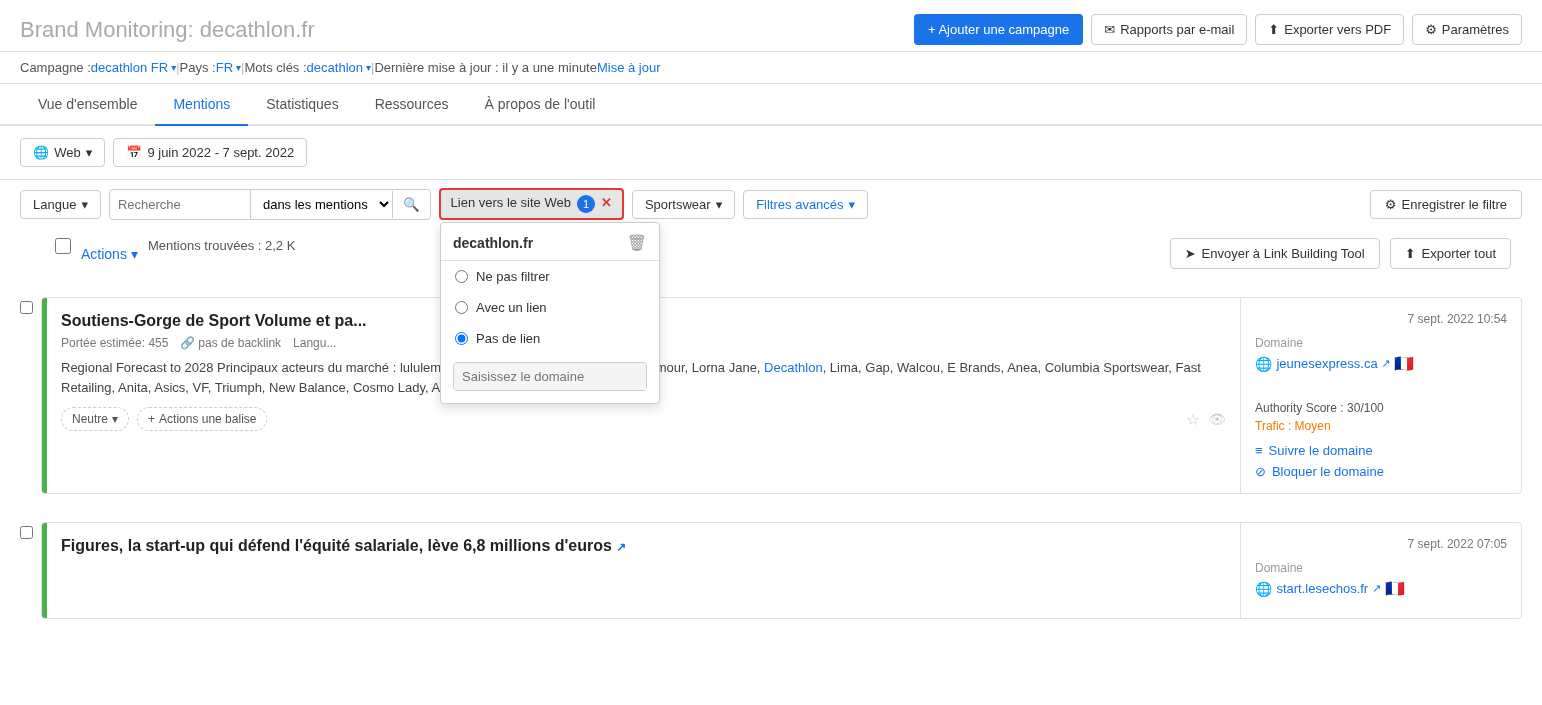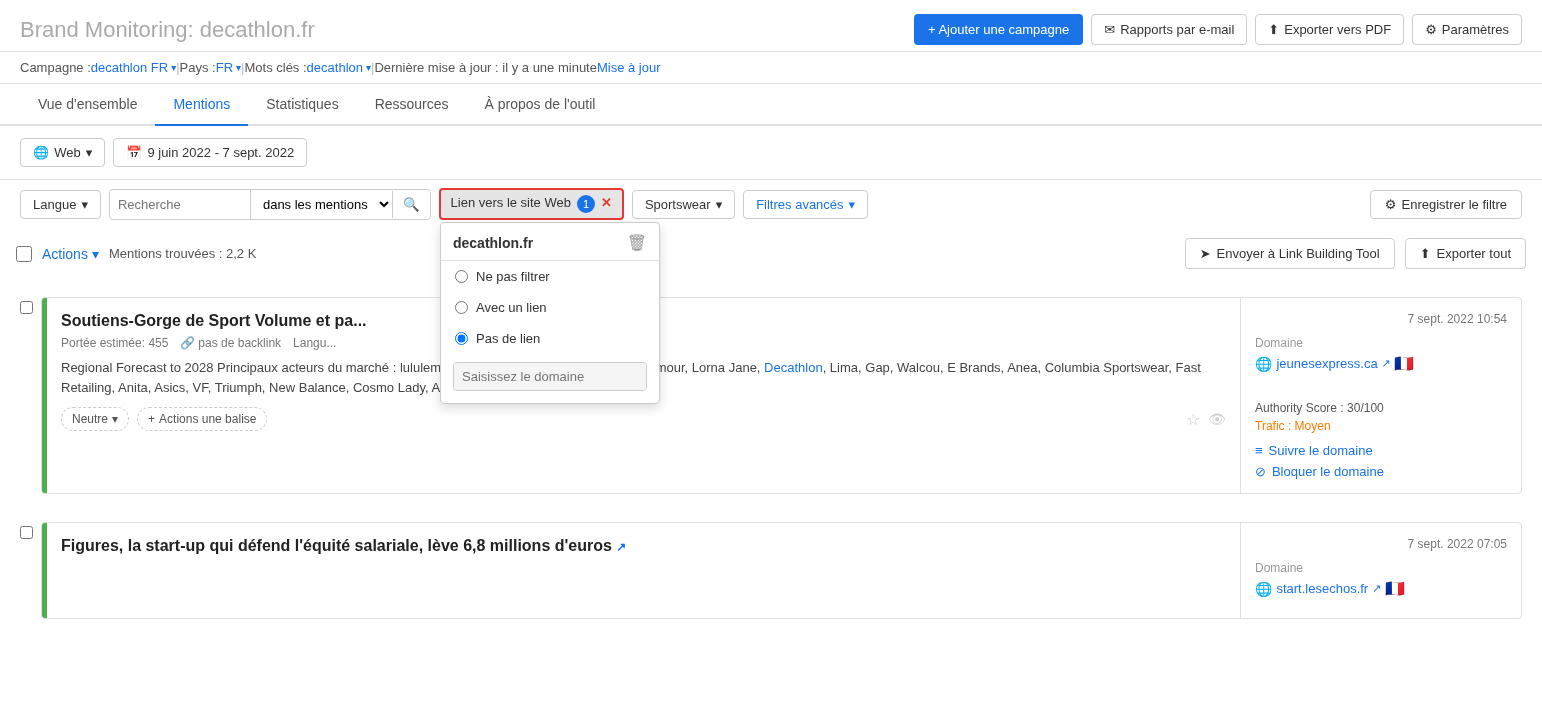--- a/index.html
+++ b/index.html
@@ -24,21 +24,21 @@
     .tabs { display: flex; border-bottom: 2px solid #e0e0e0; padding: 0 20px; }
     .tab { padding: 12px 18px; cursor: pointer; font-size: 14px; color: #555; border-bottom: 2px solid transparent; margin-bottom: -2px; }
     .tab.active { color: #1a73e8; border-bottom: 2px solid #1a73e8; font-weight: 500; }
 
     
     .filter-bar { display: flex; align-items: center; padding: 12px 20px; gap: 8px; border-bottom: 1px solid #e0e0e0; }
     .filter-btn { display: flex; align-items: center; gap: 5px; padding: 6px 12px; border: 1px solid #ccc; border-radius: 4px; cursor: pointer; font-size: 13px; background: #fff; }
     .filter-date { display: flex; align-items: center; gap: 5px; padding: 6px 12px; border: 1px solid #ccc; border-radius: 4px; cursor: pointer; font-size: 13px; background: #fff; }
 
     
-    .actions-bar { display: flex; align-items: center; padding: 10px 16px; gap: 10px; position: relative; }
+    .actions-bar { display: flex; padding: 10px 31px; gap: 10px; position: relative; margin-left: 24px; }
     .checkbox-all { width: 16px; height: 16px; cursor: pointer; }
     .actions-btn { display: flex; align-items: center; gap: 4px; color: #1a73e8; cursor: pointer; font-size: 14px; font-weight: 500; }
     .mentions-count { font-size: 13px; color: #555; }
     .spacer { flex: 1; }
     .btn-link-building { display: flex; align-items: center; gap: 6px; padding: 7px 14px; border: 1px solid #ccc; border-radius: 4px; cursor: pointer; font-size: 13px; background: #fff; color: #333; }
     .btn-export { display: flex; align-items: center; gap: 6px; padding: 7px 14px; border: 1px solid #ccc; border-radius: 4px; cursor: pointer; font-size: 13px; background: #fff; color: #333; }
     .lang-filter { display: flex; align-items: center; gap: 5px; padding: 6px 12px; border: 1px solid #ccc; border-radius: 4px; cursor: pointer; font-size: 13px; background: #fff; }
     .search-filter { display: flex; align-items: center; gap: 0; border: 1px solid #ccc; border-radius: 4px; overflow: hidden; background: #fff; }
     .search-filter input { border: none; padding: 6px 8px; font-size: 13px; outline: none; width: 140px; }
     .search-filter select { border: none; border-left: 1px solid #ccc; padding: 6px 8px; font-size: 13px; outline: none; background: #fff; cursor: pointer; }

